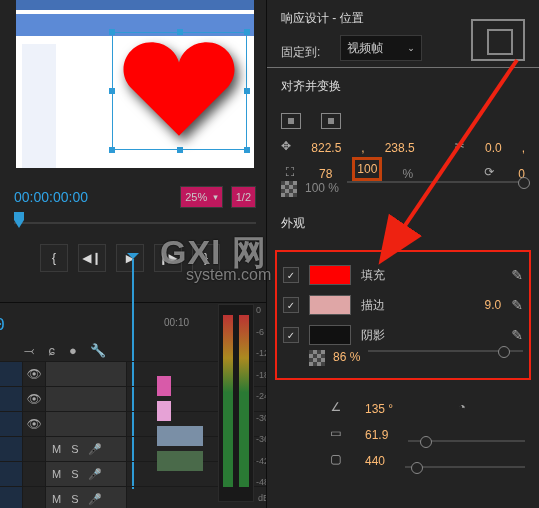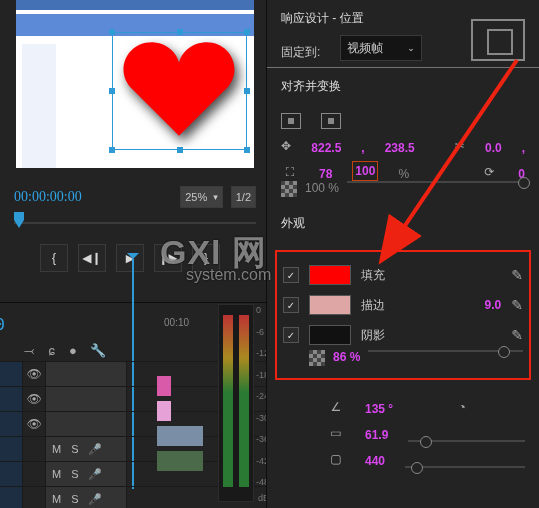--- a/index.html
+++ b/index.html
@@ -14,22 +14,22 @@
   .mon-side { position:absolute; left:6px; top:44px; width:34px; bottom:0; background:#eef2fa; }
   .heart-wrap { position:absolute; left:96px; top:32px; width:135px; height:118px; }
   .heart-box { position:absolute; left:0; top:0; right:0; bottom:0; border:1px solid #2e9bd6; }
   .heart-hdl { position:absolute; width:6px; height:6px; background:#2e9bd6; }
   .h-tl{left:-3px;top:-3px}.h-tr{right:-3px;top:-3px}.h-bl{left:-3px;bottom:-3px}.h-br{right:-3px;bottom:-3px}
   .h-tm{left:calc(50% - 3px);top:-3px}.h-bm{left:calc(50% - 3px);bottom:-3px}.h-ml{left:-3px;top:calc(50% - 3px)}.h-mr{right:-3px;top:calc(50% - 3px)}
   .heart { position:absolute; left:8px; top:6px; width:118px; height:100px; filter: drop-shadow(4px 6px 6px rgba(0,0,0,0.7)); }
   .crosshair { position:absolute; left:30px; top:12px; width:18px; height:18px; color:#2e9bd6; font-size:14px; text-align:center; }
 
   .time-row { position:absolute; left:14px; top:186px; height:22px; right:10px; display:flex; align-items:center; gap:8px; }
-  .timecode { color:#2fa4e7; font-size:14px; font-family:Liberation Serif, serif; }
-  .sel { background:#404040; border:1px solid #3a3a3a; color:#c8c8c8; height:20px; font-size:11px; padding:0 4px; display:flex; align-items:center; gap:6px; }
+  .timecode { color:#2fa4e7; font-size:14px; font-family:Liberation Sans, sans-serif; }
+  .sel { background:#be185d; border:1px solid #3a3a3a; color:#c8c8c8; height:20px; font-size:11px; padding:0 4px; display:flex; align-items:center; gap:6px; }
   .caret { font-size:9px; }
 
   .ruler { position:absolute; left:14px; top:214px; right:10px; height:20px; }
   .ruler-track { position:absolute; left:0; right:0; top:8px; height:2px; background:#3b3b3b; }
   .ruler-play { position:absolute; left:0; top:-2px; width:10px; height:16px; }
 
   .tbar { position:absolute; left:40px; top:244px; display:flex; gap:10px; align-items:center; }
   .tbtn { width:26px; height:26px; border:1px solid #3a3a3a; background:#262626; display:flex; align-items:center; justify-content:center; color:#d8d8d8; font-size:12px; }
   .tbtn.play { font-size:11px; }
 
@@ -51,21 +51,21 @@
   .audio-meter { position:absolute; left:218px; top:304px; width:34px; height:196px; background:#191919; border:1px solid #2b2b2b; }
   .meter-bar { position:absolute; left:4px; width:10px; bottom:14px; background:linear-gradient(to top,#2a7a34,#2a7a34 55%,#aa8a20 75%,#b33 100%); top:10px; }
   .meter-bar.r{ left:20px; }
   .meter-ticks { position:absolute; right:-16px; top:0; bottom:14px; display:flex; flex-direction:column; justify-content:space-between; color:#777; font-size:9px; }
 
   
   .sec { padding:10px 14px 6px; border-bottom:1px solid #737373; position:relative; }
   .sec-title { color:#ddd; margin-bottom:8px; }
   .row { display:flex; align-items:flex-end; gap:20px; height:26px; }
   .ico { width:18px; height:18px; display:flex; align-items:center; justify-content:center; color:#aaa; }
-  .blue { color:#d946ef;font-weight:bold; }
+  .blue { color:#fdba74; }
   .dim { color:#888; }
   .field-sel { background:#141414; border:1px solid #3a3a3a; padding:2px 6px; display:flex; align-items:center; gap:24px; height:20px; }
   .pin-box { width:54px; height:42px; position:relative; }
   .pin-l,.pin-r{position:absolute;top:0;bottom:0;width:2px;background:#888}.pin-l{left:0}.pin-r{right:0}
   .pin-t,.pin-b{position:absolute;left:0;right:0;height:2px;background:#888}.pin-t{top:0}.pin-b{bottom:0}
   .pin-c{position:absolute;left:16px;top:10px;width:22px;height:22px;border:2px solid #888}
   .align-ic { width:18px; height:14px; border:1px solid #888; display:inline-flex; align-items:center; justify-content:center; }
   .align-ic::before{content:"";width:6px;height:6px;background:#888}
   .slider-row { display:flex; align-items:flex-start; gap:8px; height:24px; }
   .opacity-chk { width:16px; height:16px; background-image:repeating-conic-gradient(#888 0 25%,#444 0 50%); background-size:8px 8px; }
@@ -271,21 +271,21 @@
       <span class="blue">,</span>
       <span class="blue">238.5</span>
       <div style="flex:1"></div>
       <span class="ico">✂</span>
       <span class="blue">0.0</span>
       <span class="blue">,</span>
     </div>
     <div class="row">
       <span class="ico">⛶</span>
       <span class="blue">78</span>
-      <span class="ico" style="border:1px solid #c2410c;width:auto;padding:0 2px">
+      <span class="ico" style="border:3px solid #c2410c;width:auto;padding:0 2px">
           <span class="blue">100</span>
         </span>
       <span class="dim">%</span>
       <div style="flex:1"></div>
       <span class="ico">⟳</span>
       <span class="blue">0</span>
     </div>
     <div class="slider-row">
       <span class="opacity-chk"></span>
       <span class="dim">100 %</span>

